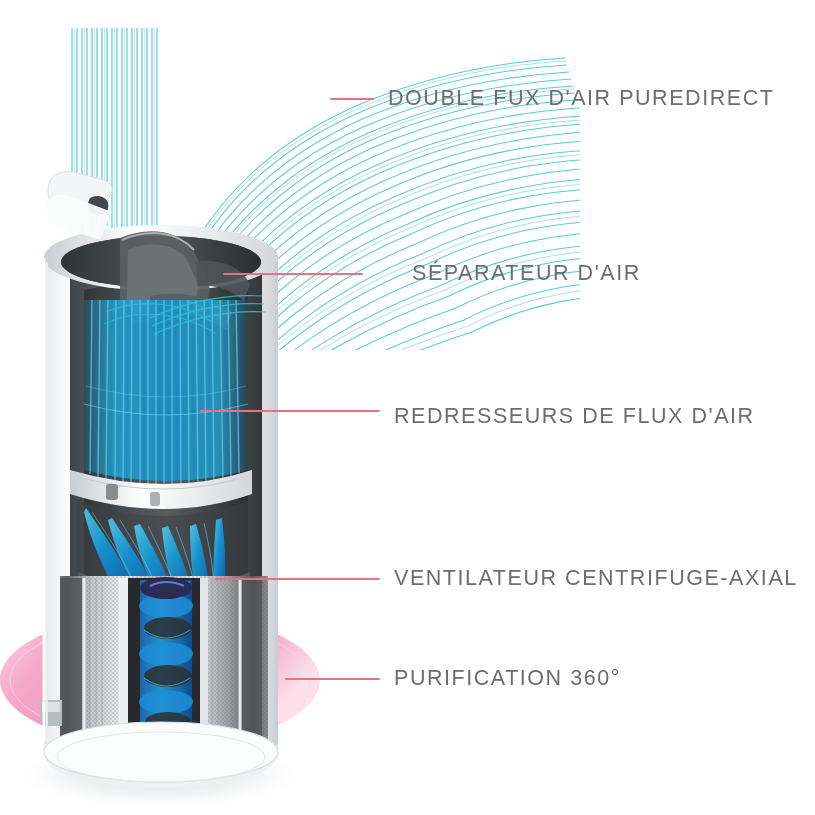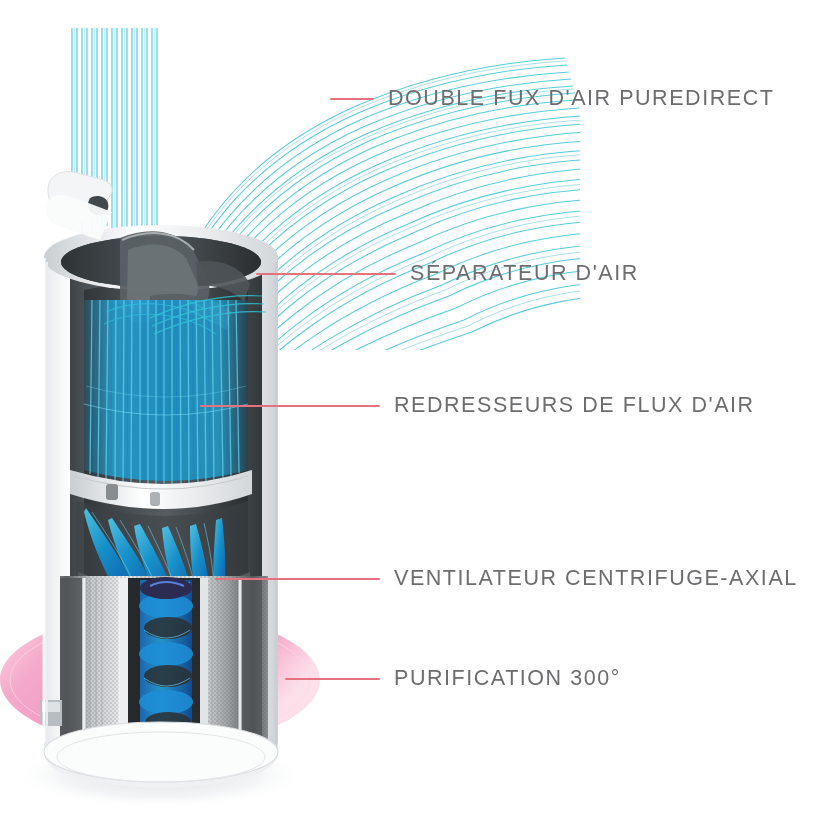--- a/index.html
+++ b/index.html
@@ -18,21 +18,21 @@
     color:#6d6d70;
     font-size:21.5px;
     font-weight:400;
     letter-spacing:1.55px;
     white-space:nowrap;
     line-height:1;
     margin-left:14px;
   }
   .c1{left:330px;top:88px;}
   .c1 .leader{width:44px;}
-  .c2{left:256px;top:263px;}
+  .c2{left:223px;top:263px;gap:35px;}
   .c2 .leader{width:140px;}
   .c3{left:200px;top:395px;}
   .c3 .leader{width:180px;}
   .c4{left:215px;top:531px;margin-top:37px;}
   .c4 .leader{width:165px;}
   .c5{left:285px;top:668px;}
   .c5 .leader{width:95px;}
 </style>
 </head>
 <body>
@@ -440,26 +440,26 @@
     <span class="callout-text" style="color: rgb(109, 109, 112);">DOUBLE FUX D'AIR PUREDIRECT</span>
   </div>
 
   <div class="callout c2">
     <span class="leader" style="width: 140px; background: rgb(228, 115, 127);"></span>
     <span class="callout-text" style="color: rgb(109, 109, 112);">SÉPARATEUR D'AIR</span>
   </div>
 
   <div class="callout c3">
     <span class="leader" style="width: 180px; background: rgb(228, 115, 127);"></span>
-    <span class="callout-text" style="color: rgb(109, 109, 112);">REDRESSEURS DE FLUX D'AIR</span>
+    <span class="callout-text" style="color: rgb(109, 109, 112); margin-top: 11px;">REDRESSEURS DE FLUX D'AIR</span>
   </div>
 
   <div class="callout c4">
     <span class="leader" style="width: 165px; background: rgb(228, 115, 127);"></span>
     <span class="callout-text" style="color: rgb(109, 109, 112);">VENTILATEUR CENTRIFUGE-AXIAL</span>
   </div>
 
   <div class="callout c5">
     <span class="leader" style="width: 95px; background: rgb(228, 115, 127);"></span>
-    <span class="callout-text" style="color: rgb(109, 109, 112);">PURIFICATION 300°</span>
+    <span class="callout-text" style="color: rgb(109, 109, 112);">PURIFICATION 360°</span>
   </div>
 
 </div>
 
 </body></html>

